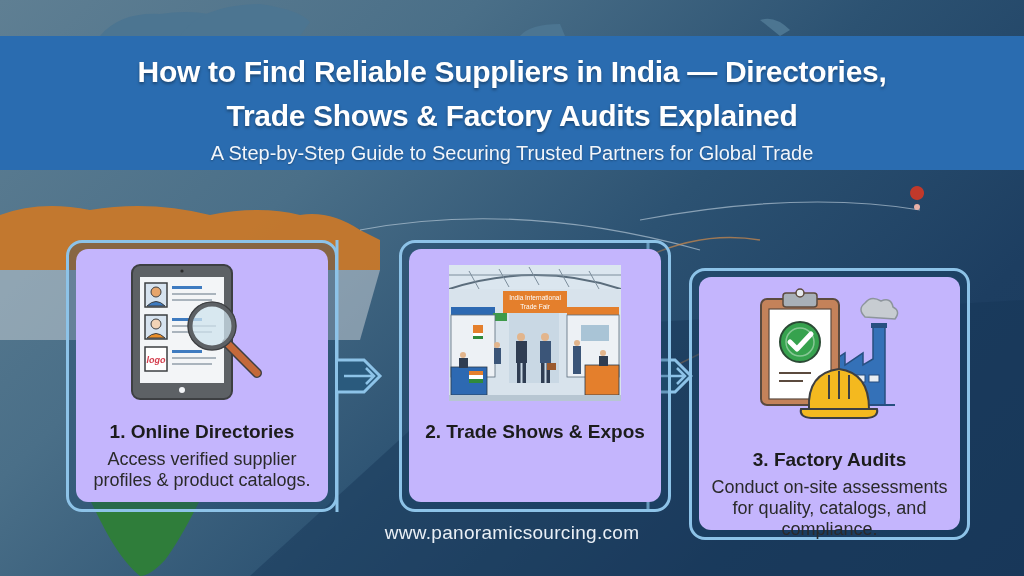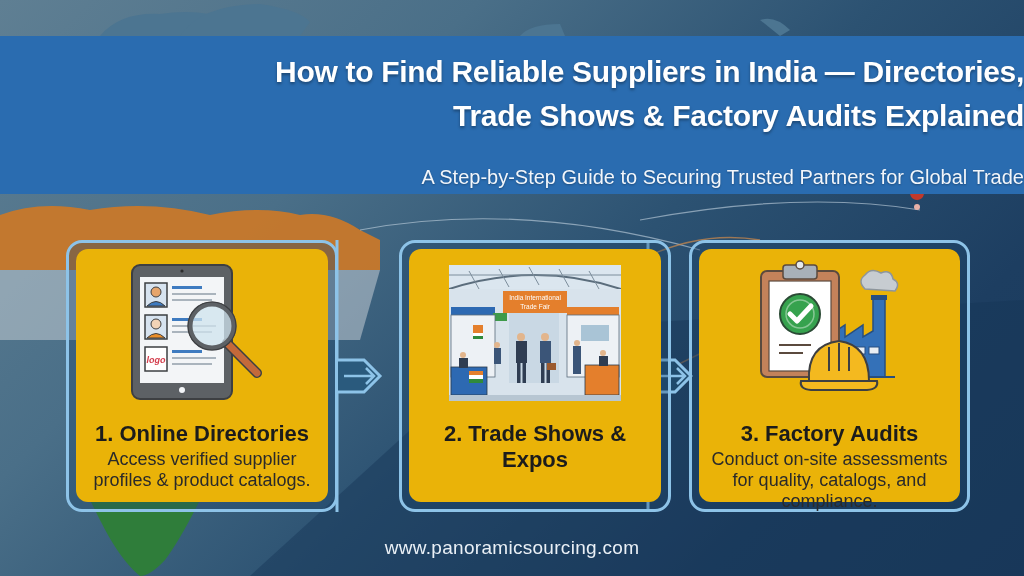--- a/index.html
+++ b/index.html
@@ -4,56 +4,56 @@
 <style>
   * { box-sizing: border-box; margin: 0; padding: 0; }
   html, body { width: 1024px; height: 576px; overflow: hidden; }
   body {
     position: relative;
     font-family: "Liberation Sans", "DejaVu Sans", sans-serif;
     background: linear-gradient(135deg, #5f7f93 0%, #4a6f88 30%, #2c5272 55%, #1d3e61 80%, #1a3a5c 100%);
   }
   .map-layer { position: absolute; inset: 0; pointer-events: none; }
   .title-band {
-    position: absolute; left: 0; top: 36px; width: 1024px; height: 158px;
+    position: absolute; left: 0; top: 36px; width: 1024px; height: 134px;
     background: #2a6cb0;
-    text-align: right;
+    text-align: center;
   }
   .title-line {
     color: #fff; font-weight: 700; font-size: 30px; line-height: 44px;
     letter-spacing: -0.3px;
     text-shadow: 0 2px 3px rgba(0,0,0,0.35);
   }
   .title-line.first { padding-top: 14px; }
   .subtitle {
-    color: #f2f6fb; font-size: 20px; margin-top: 28px;
+    color: #f2f6fb; font-size: 20px; margin-top: 4px;
     text-shadow: 0 1px 2px rgba(0,0,0,0.3);
   }
   .card-outer {
     position: absolute; top: 240px; width: 272px; height: 272px;
     border: 3px solid #8dc3e8; border-radius: 16px;
     background: rgba(30,70,105,0.35);
   }
   .card-inner {
     position: absolute; left: 7px; top: 6px; right: 7px; bottom: 7px;
-    background: #eab308; border-radius: 12px;
+    background: #c4b5fd; border-radius: 12px;
     text-align: center;
   }
   .card-art { position: absolute; left: 0; right: 0; top: 10px; height: 152px; display: flex; justify-content: center; }
   .card-title {
     position: absolute; left: 0; right: 0; top: 172px;
-    font-size: 22px; font-weight: 700; color: #1c1c1c;
+    font-size: 19px; font-weight: 700; color: #1c1c1c;
   }
   .card-desc {
     position: absolute; left: 6px; right: 6px; top: 200px;
     font-size: 18px; line-height: 21px; color: #2a2a2a;
   }
   .connector { position: absolute; top: 240px; }
   .footer-url {
-    position: absolute; left: 0; right: 0; top: 537px; text-align: center;
+    position: absolute; left: 0; right: 0; top: 522px; text-align: center;
     color: #eaf0f6; font-size: 19px; letter-spacing: 0.3px;
   }
 </style>
 </head>
 <body>
 
 <svg class="map-layer" width="1024" height="576" viewBox="0 0 1024 576">
 
   <path d="M100 36 Q120 12 160 14 Q200 8 230 20 L225 36 Z" fill="#4c7591"></path>
   <path d="M180 36 Q200 5 260 4 Q300 10 310 22 L300 36 Z" fill="#4c7591"></path>
@@ -184,21 +184,21 @@
           <circle cx="154" cy="88" r="3" fill="#e2b58c"></circle>
             <rect x="150" y="91" width="9" height="10"></rect>
         </g>
         <rect x="0" y="130" width="172" height="6" fill="#b7c6d2"></rect>
       </svg>
     </div>
     <h2 class="card-title">2. Trade Shows &amp; Expos</h2>
   </div>
 </section>
 
-<section class="card-outer" style="left:689px; width:281px;">
+<section class="card-outer" style="left:689px; width:281px;margin-top:28px;">
   <div class="card-inner">
     <div class="card-art">
       <svg width="170" height="140" viewBox="0 0 170 140">
 
         <path d="M120 30 Q112 22 120 16 Q126 8 136 14 Q146 10 148 20 Q156 24 150 32 Z" fill="#c7ccd1" stroke="#8d959c" stroke-width="1.5"></path>
 
         <path d="M82 118 L82 78 L100 66 L100 78 L118 66 L118 78 L128 72 L128 40 L140 40 L140 118 Z" fill="#3471b8" stroke="#274f80" stroke-width="1.5"></path>
         <rect x="126" y="36" width="16" height="5" fill="#274f80"></rect>
         <rect x="110" y="88" width="10" height="7" fill="#e9eef3" stroke="#274f80"></rect>
         <rect x="124" y="88" width="10" height="7" fill="#e9eef3" stroke="#274f80"></rect>

